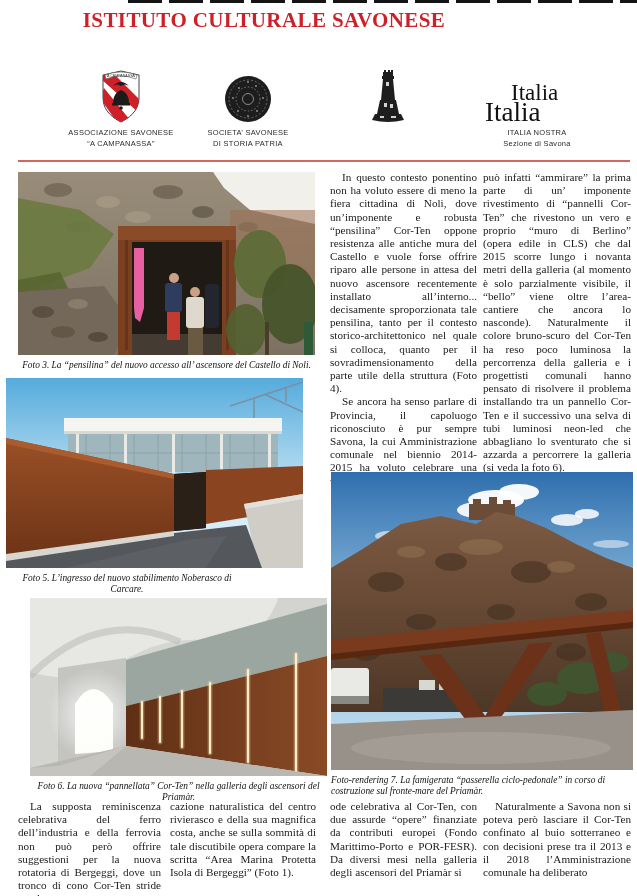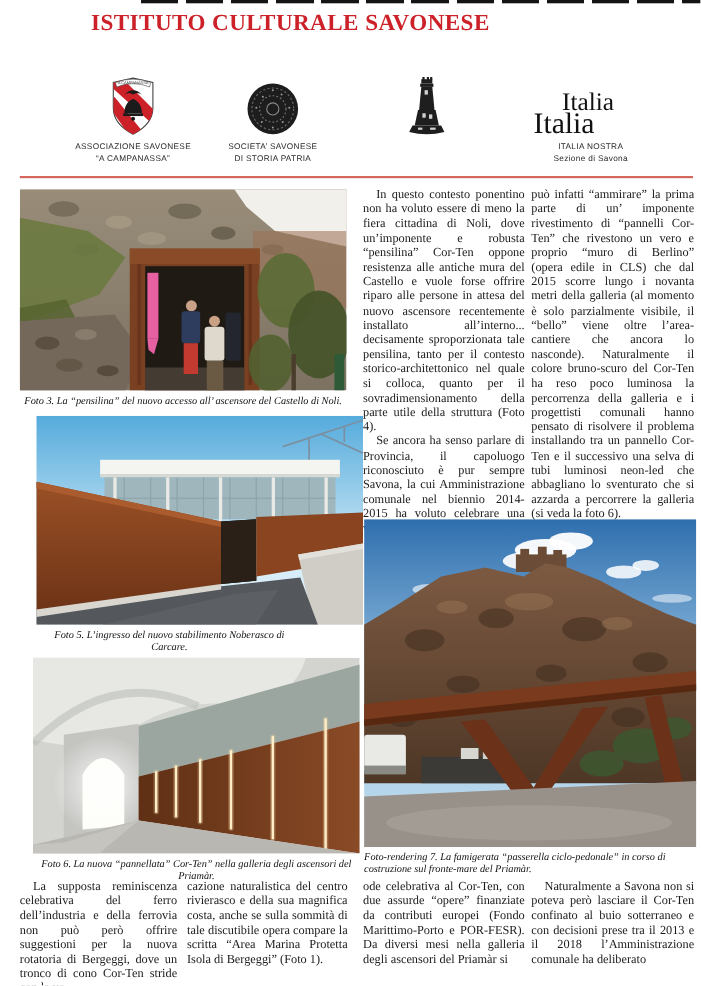--- a/index.html
+++ b/index.html
@@ -47,21 +47,21 @@
   .bcol3{left:330px;width:147px;}
   .bcol4{left:483px;width:148px;}
   
   .figure{position:absolute;}
   .photo{display:block;}
   .fig-caption{
     font-style:italic;font-size:9.4px;line-height:11px;color:#111;margin-top:5px;
   }
   .cap-center{text-align:center;}
   .fig4{left:18px;top:172px;width:297px;}
-  .fig5{left:33px;top:378px;width:242px;}
+  .fig5{left:6px;top:378px;width:242px;}
   .fig6{left:18px;top:598px;width:297px;padding-left:12px;}
   .fig7{left:331px;top:472px;width:302px;}
 </style>
 </head>
 <body>
 
 <div class="page">
 
   <div class="top-edge"></div>
 

